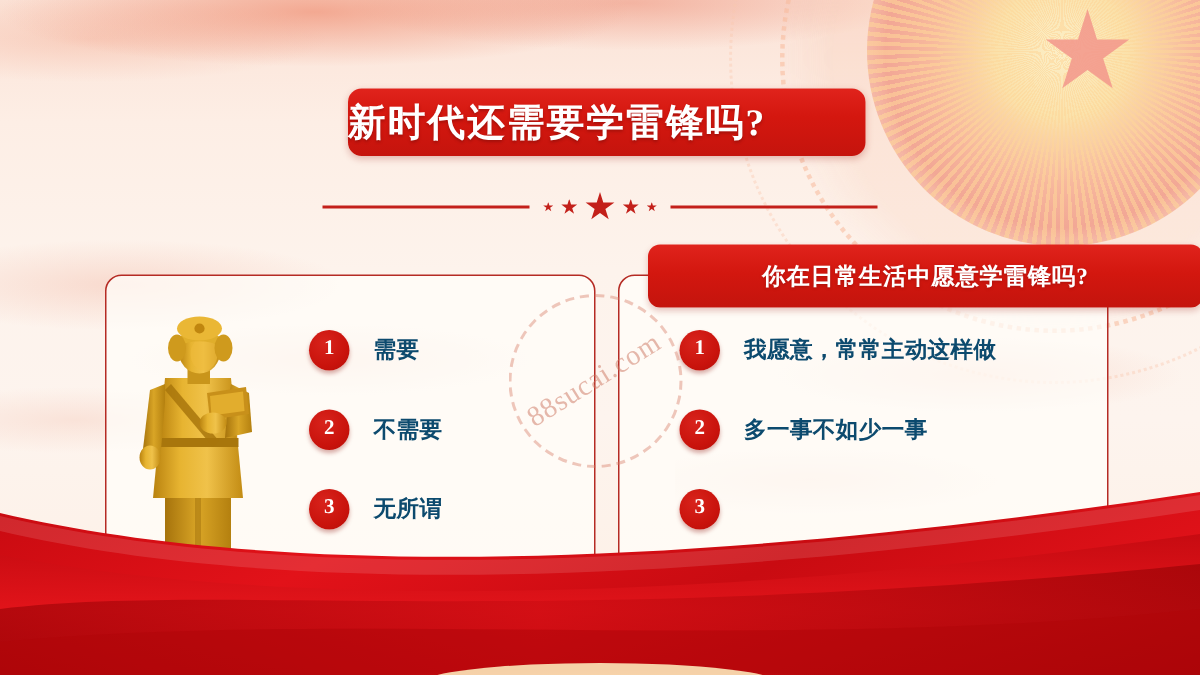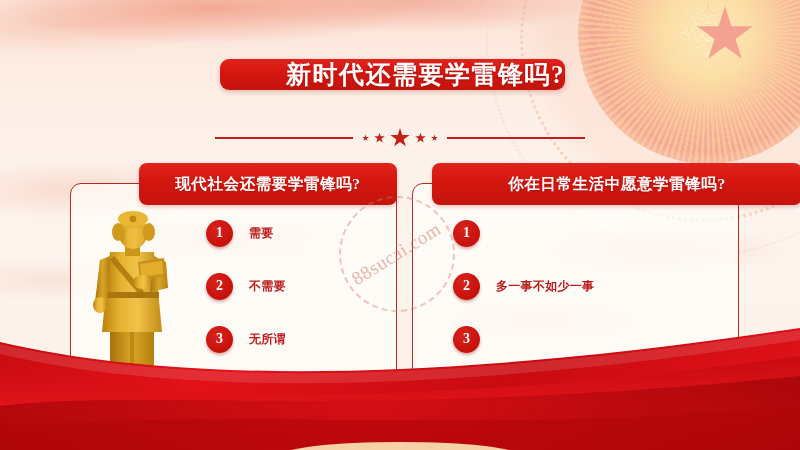--- a/index.html
+++ b/index.html
@@ -126,28 +126,28 @@
     transform: rotate(-32deg);
     color: rgba(206,120,100,0.52);
     font-size: 19px;
     letter-spacing: 0.5px;
     font-family: "Liberation Serif", "DejaVu Serif", serif;
   }
 
   
   .title-banner {
     position: absolute;
-    left: 220px; top: 59px;
-    width: 345px; height: 31px;
+    left: 232px; top: 59px;
+    width: 345px; height: 45px;
     border-radius: 9px;
     background: linear-gradient(180deg, #e0231c 0%, #d4170f 42%, #c5140d 100%);
     box-shadow: 0 2px 5px rgba(150,20,12,0.26);
     display: flex;
     align-items: center;
-    justify-content: flex-end;
+    justify-content: flex-start;
   }
   .title-banner .t {
     color: #ffffff;
     font-size: 25px;
     font-weight: bold;
     letter-spacing: 1.5px;
     font-family: "Liberation Serif", "DejaVu Serif", serif;
     text-shadow: 0 1px 2px rgba(110,10,8,0.45);
   }
 
@@ -246,22 +246,22 @@
     box-shadow: 0 2px 3px rgba(140,20,14,0.35);
     color: #ffffff;
     font-size: 14px;
     font-weight: bold;
     font-family: "Liberation Serif", "DejaVu Serif", serif;
     display: flex;
     align-items: center;
     justify-content: center;
   }
   .opt-label {
-    color: #b91c1c;
-    font-size: 12px;
+    color: #0c4a6e;
+    font-size: 15px;
     font-weight: bold;
     letter-spacing: 0.3px;
     white-space: nowrap;
   }
 </style>
 </head>
 <body>
 
 <div id="slide">
 
@@ -285,23 +285,20 @@
       <div class="star s1"></div>
       <div class="star s2"></div>
       <div class="star s3"></div>
       <div class="star s2"></div>
       <div class="star s1"></div>
     </div>
     <div class="line"></div>
   </div>
 
   <div class="panel left">
-    <div class="panel-header">
-      <div class="t">现代社会还需要学雷锋吗?</div>
-    </div>
 
     <div class="statue-wrap">
       <svg width="112" height="172" viewBox="0 0 112 172" xmlns="http://www.w3.org/2000/svg">
         <defs>
           <linearGradient id="gold" x1="0" y1="0" x2="1" y2="0">
             <stop offset="0%" stop-color="#b9820f"></stop>
             <stop offset="30%" stop-color="#e7b431"></stop>
             <stop offset="60%" stop-color="#f0c24a"></stop>
             <stop offset="100%" stop-color="#c38c14"></stop>
           </linearGradient>
@@ -366,20 +363,21 @@
   </div>
 
   <div class="panel right">
     <div class="panel-header">
       <div class="t">你在日常生活中愿意学雷锋吗?</div>
     </div>
 
     <div class="options">
       <div class="option">
         <div class="num">1</div>
+        <div class="opt-label">我愿意，常常主动这样做</div>
       </div>
       <div class="option">
         <div class="num">2</div>
         <div class="opt-label">多一事不如少一事</div>
       </div>
       <div class="option">
         <div class="num">3</div>
       </div>
     </div>
   </div>

